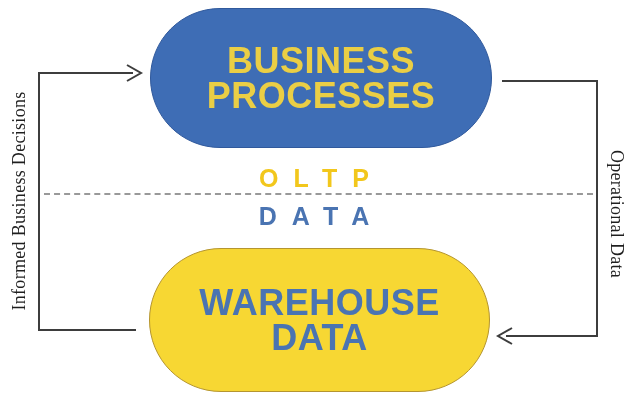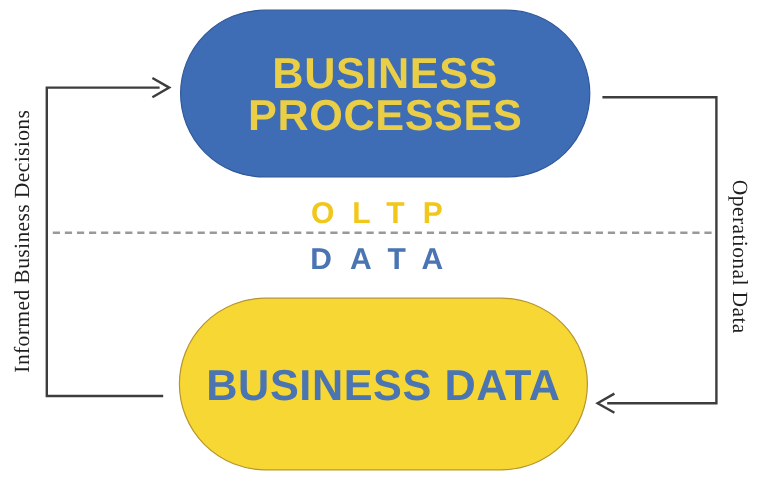--- a/index.html
+++ b/index.html
@@ -103,19 +103,19 @@
   <div class="divider"></div>
 
   <div class="pill pill-top">
     <span>BUSINESS PROCESSES</span>
   </div>
 
   <div class="mid-label oltp">OLTP</div>
   <div class="mid-label olap">DATA</div>
 
   <div class="pill pill-bottom">
-    <span>BUSINESS DATA</span>
+    <span>WAREHOUSE DATA</span>
   </div>
 
   <div class="v-label v-label-left">Informed Business Decisions</div>
   <div class="v-label v-label-right">Operational Data</div>
 
 </div>
 
 </body></html>

